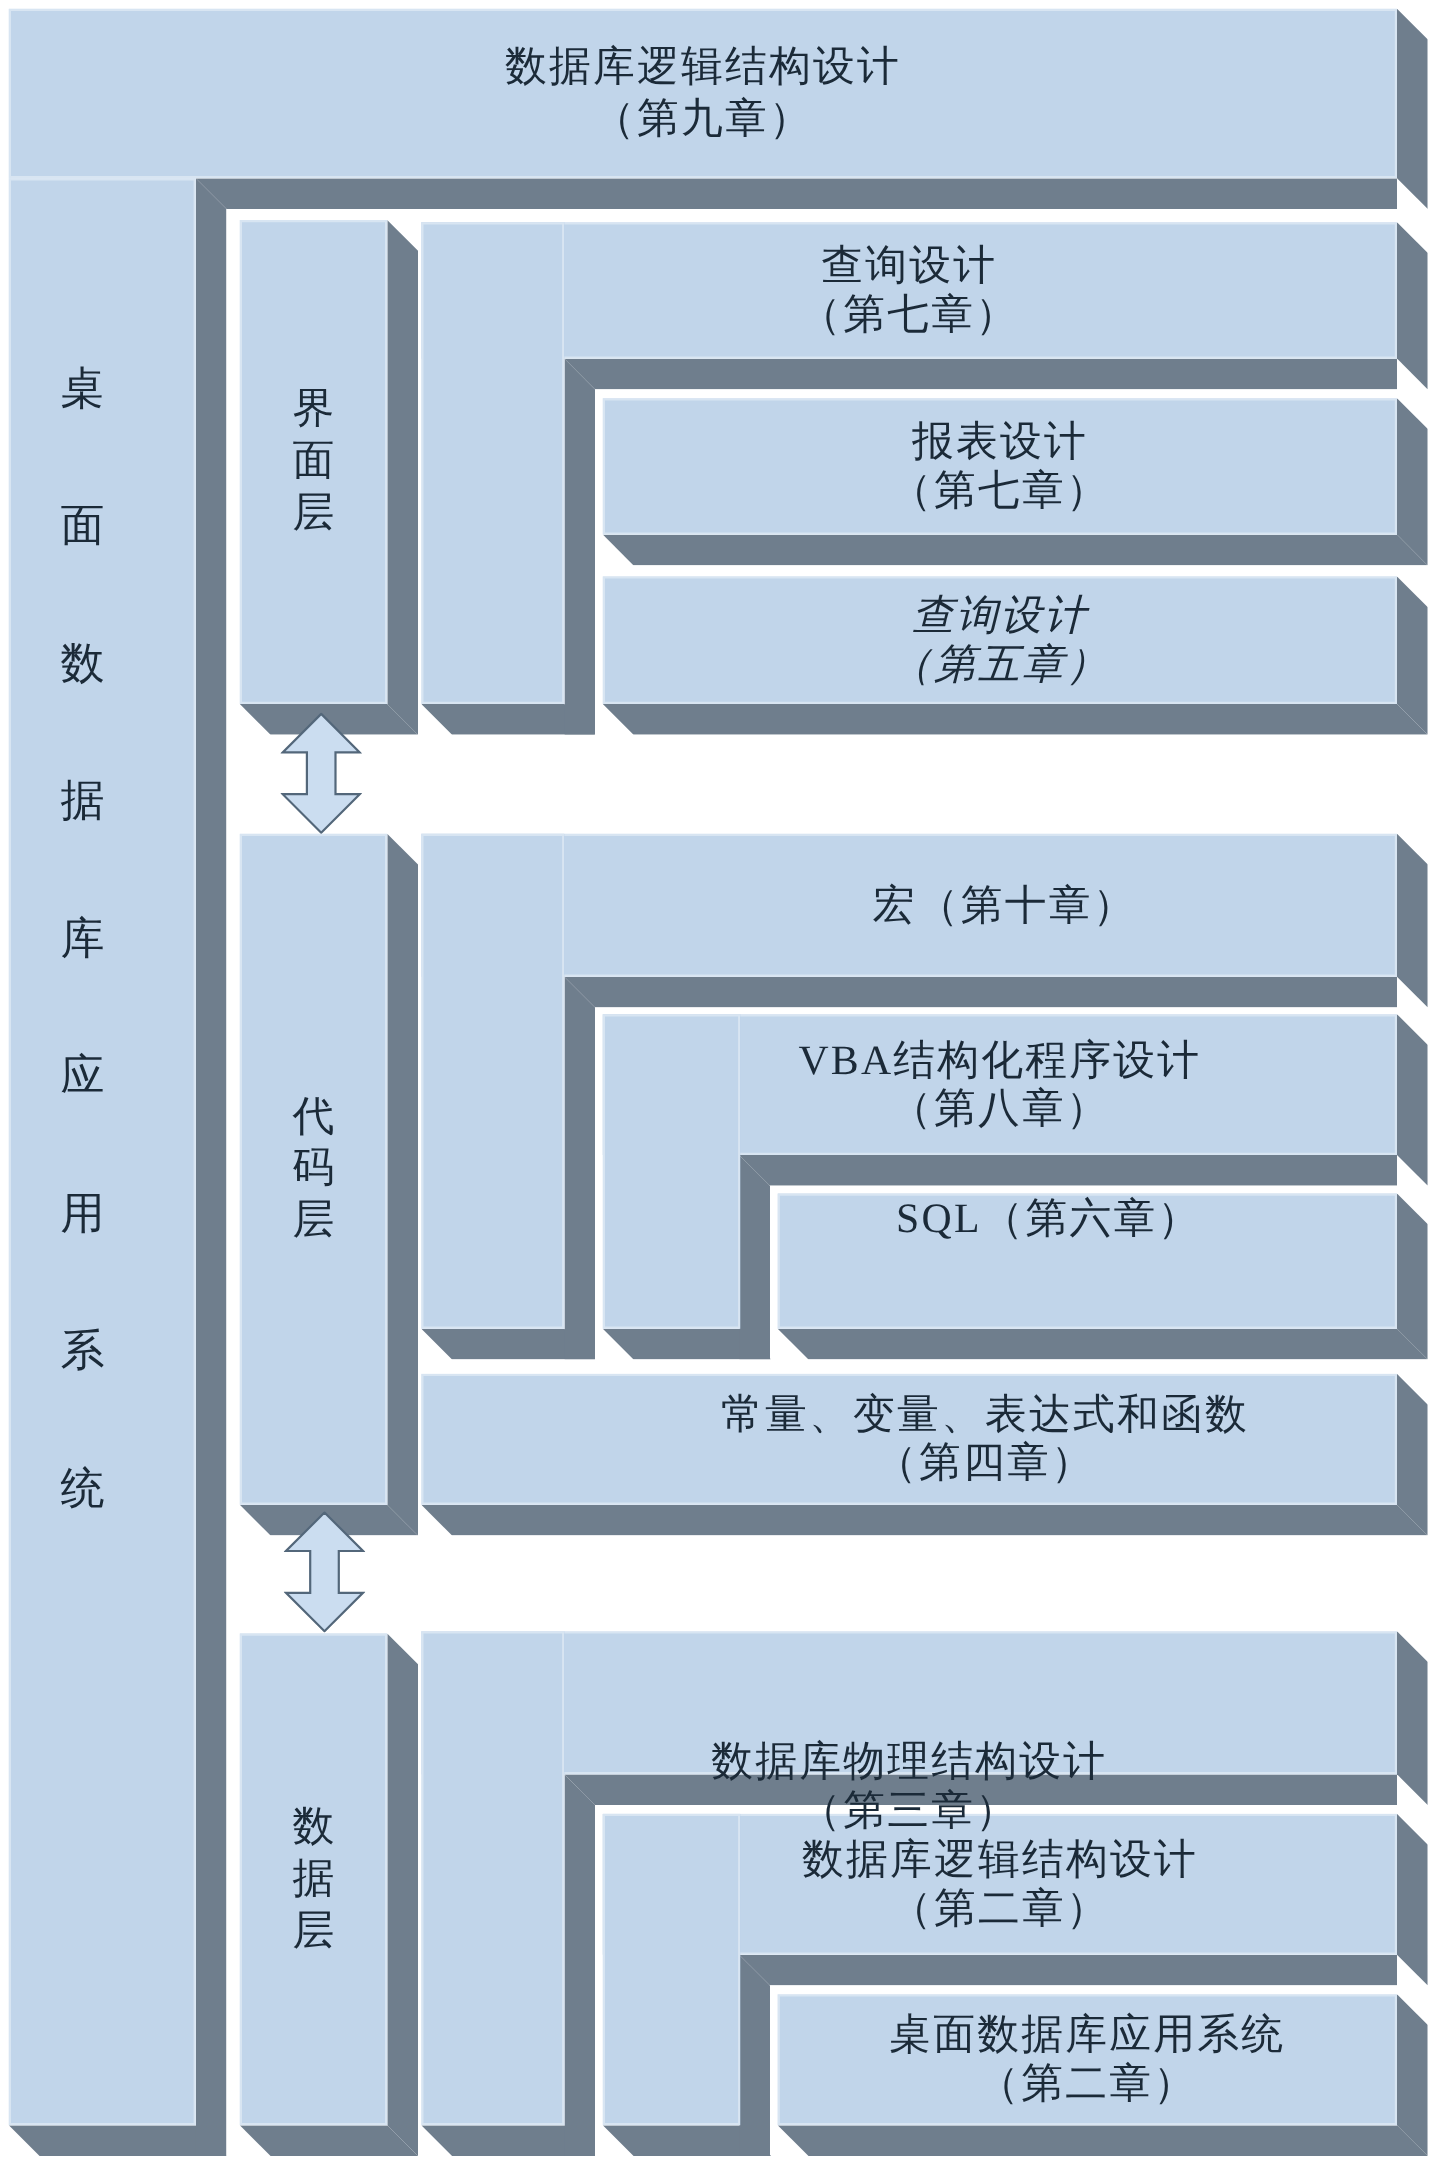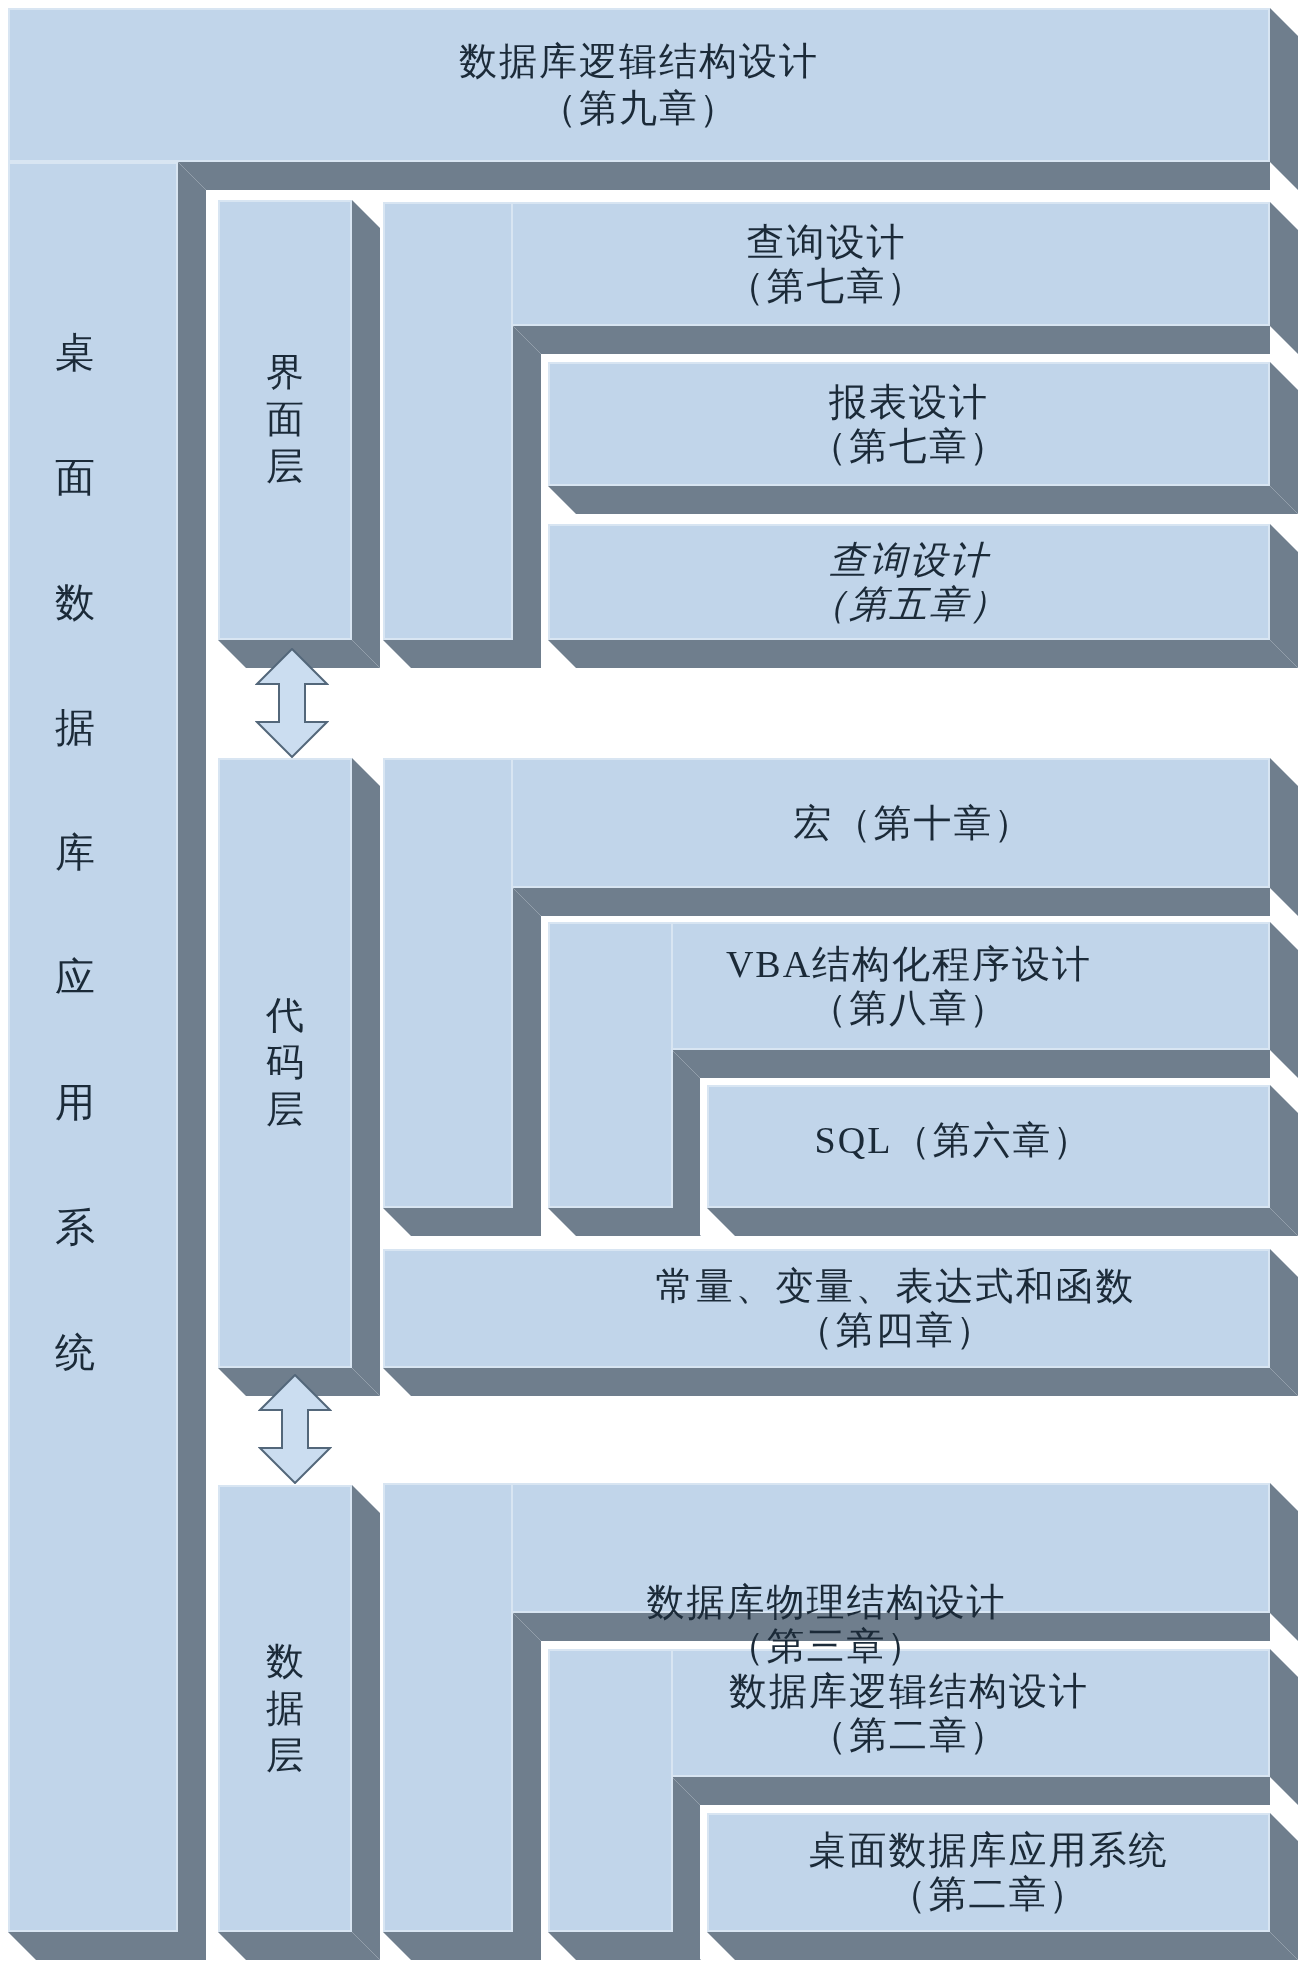--- a/index.html
+++ b/index.html
@@ -107,21 +107,21 @@
       <div class="line">查询设计</div>
       <div class="line">（第五章）</div>
     </div>
     <div class="txt" style="left: 383px; top: 703px; width: 1061px; height: 240px;">
       <div class="line">宏（第十章）</div>
     </div>
     <div class="txt" style="left: 548px; top: 866px; width: 722px; height: 240px;">
       <div class="line">VBA结构化程序设计</div>
       <div class="line">（第八章）</div>
     </div>
-    <div class="txt" style="left: 707px; top: 1020px; width: 493px; height: 240px;">
+    <div class="txt" style="left: 707px; top: 988px; width: 493px; height: 240px;">
       <div class="line">SQL（第六章）</div>
     </div>
     <div class="txt" style="left: 383px; top: 1188px; width: 1025px; height: 240px;">
       <div class="line">常量、变量、表达式和函数</div>
       <div class="line">（第四章）</div>
     </div>
     <div class="txt" style="left: 383px; top: 1428px; width: 887px; height: 240px; justify-content: flex-end;">
       <div class="line">数据库物理结构设计</div>
       <div class="line">（第三章）</div>
     </div>

